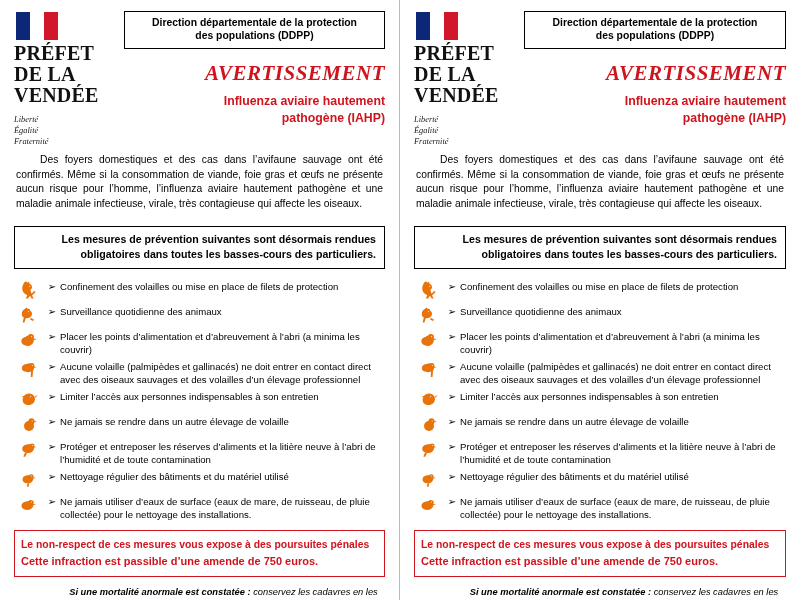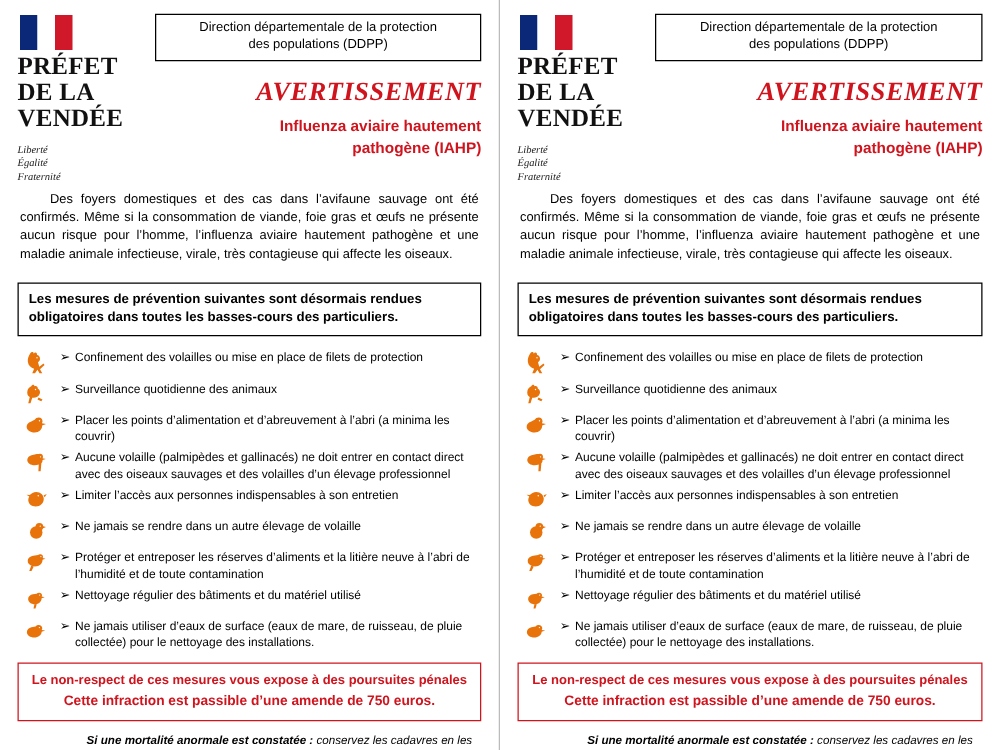--- a/index.html
+++ b/index.html
@@ -72,21 +72,21 @@
     color: #222;
   }
   .hdr-right {
     flex: 1 1 auto;
     padding-top: 1px;
   }
   .ddpp-box {
     border: 1px solid #000;
     padding: 4px 6px 5px 6px;
     text-align: center;
-    font-weight: normal;
+    font-weight: bold;
     font-size: 10.4px;
     line-height: 1.28;
   }
   .avert {
     margin-top: 12px;
     text-align: right;
     color: #d0141e;
     font-family: "Liberation Serif", serif;
     font-weight: bold;
     font-style: italic;
@@ -109,21 +109,21 @@
     line-height: 1.45;
     text-align: justify;
     text-indent: 24px;
     padding: 0 2px;
   }
 
   
   .obligation {
     margin-top: 14px;
     border: 1px solid #000;
-    text-align: left;
+    text-align: right;
     font-weight: bold;
     font-size: 10.6px;
     line-height: 1.4;
     padding: 5px 8px 6px 8px;
   }
 
   
   .measures {
     margin-top: 10px;
     flex: 1 1 auto;
@@ -157,21 +157,20 @@
     line-height: 1.36;
     padding-top: 1px;
     padding-right: 4px;
   }
 
   
   .penalty {
     margin-top: 6px;
     border: 1px solid #d0141e;
     color: #d0141e;
-    text-align: center;
     font-weight: bold;
     font-size: 10.4px;
     line-height: 1.5;
     padding: 6px 6px 7px 6px;
   }
   .penalty .l2 { font-size: 11px; }
 
   
   .mortality {
     margin-top: 9px;

